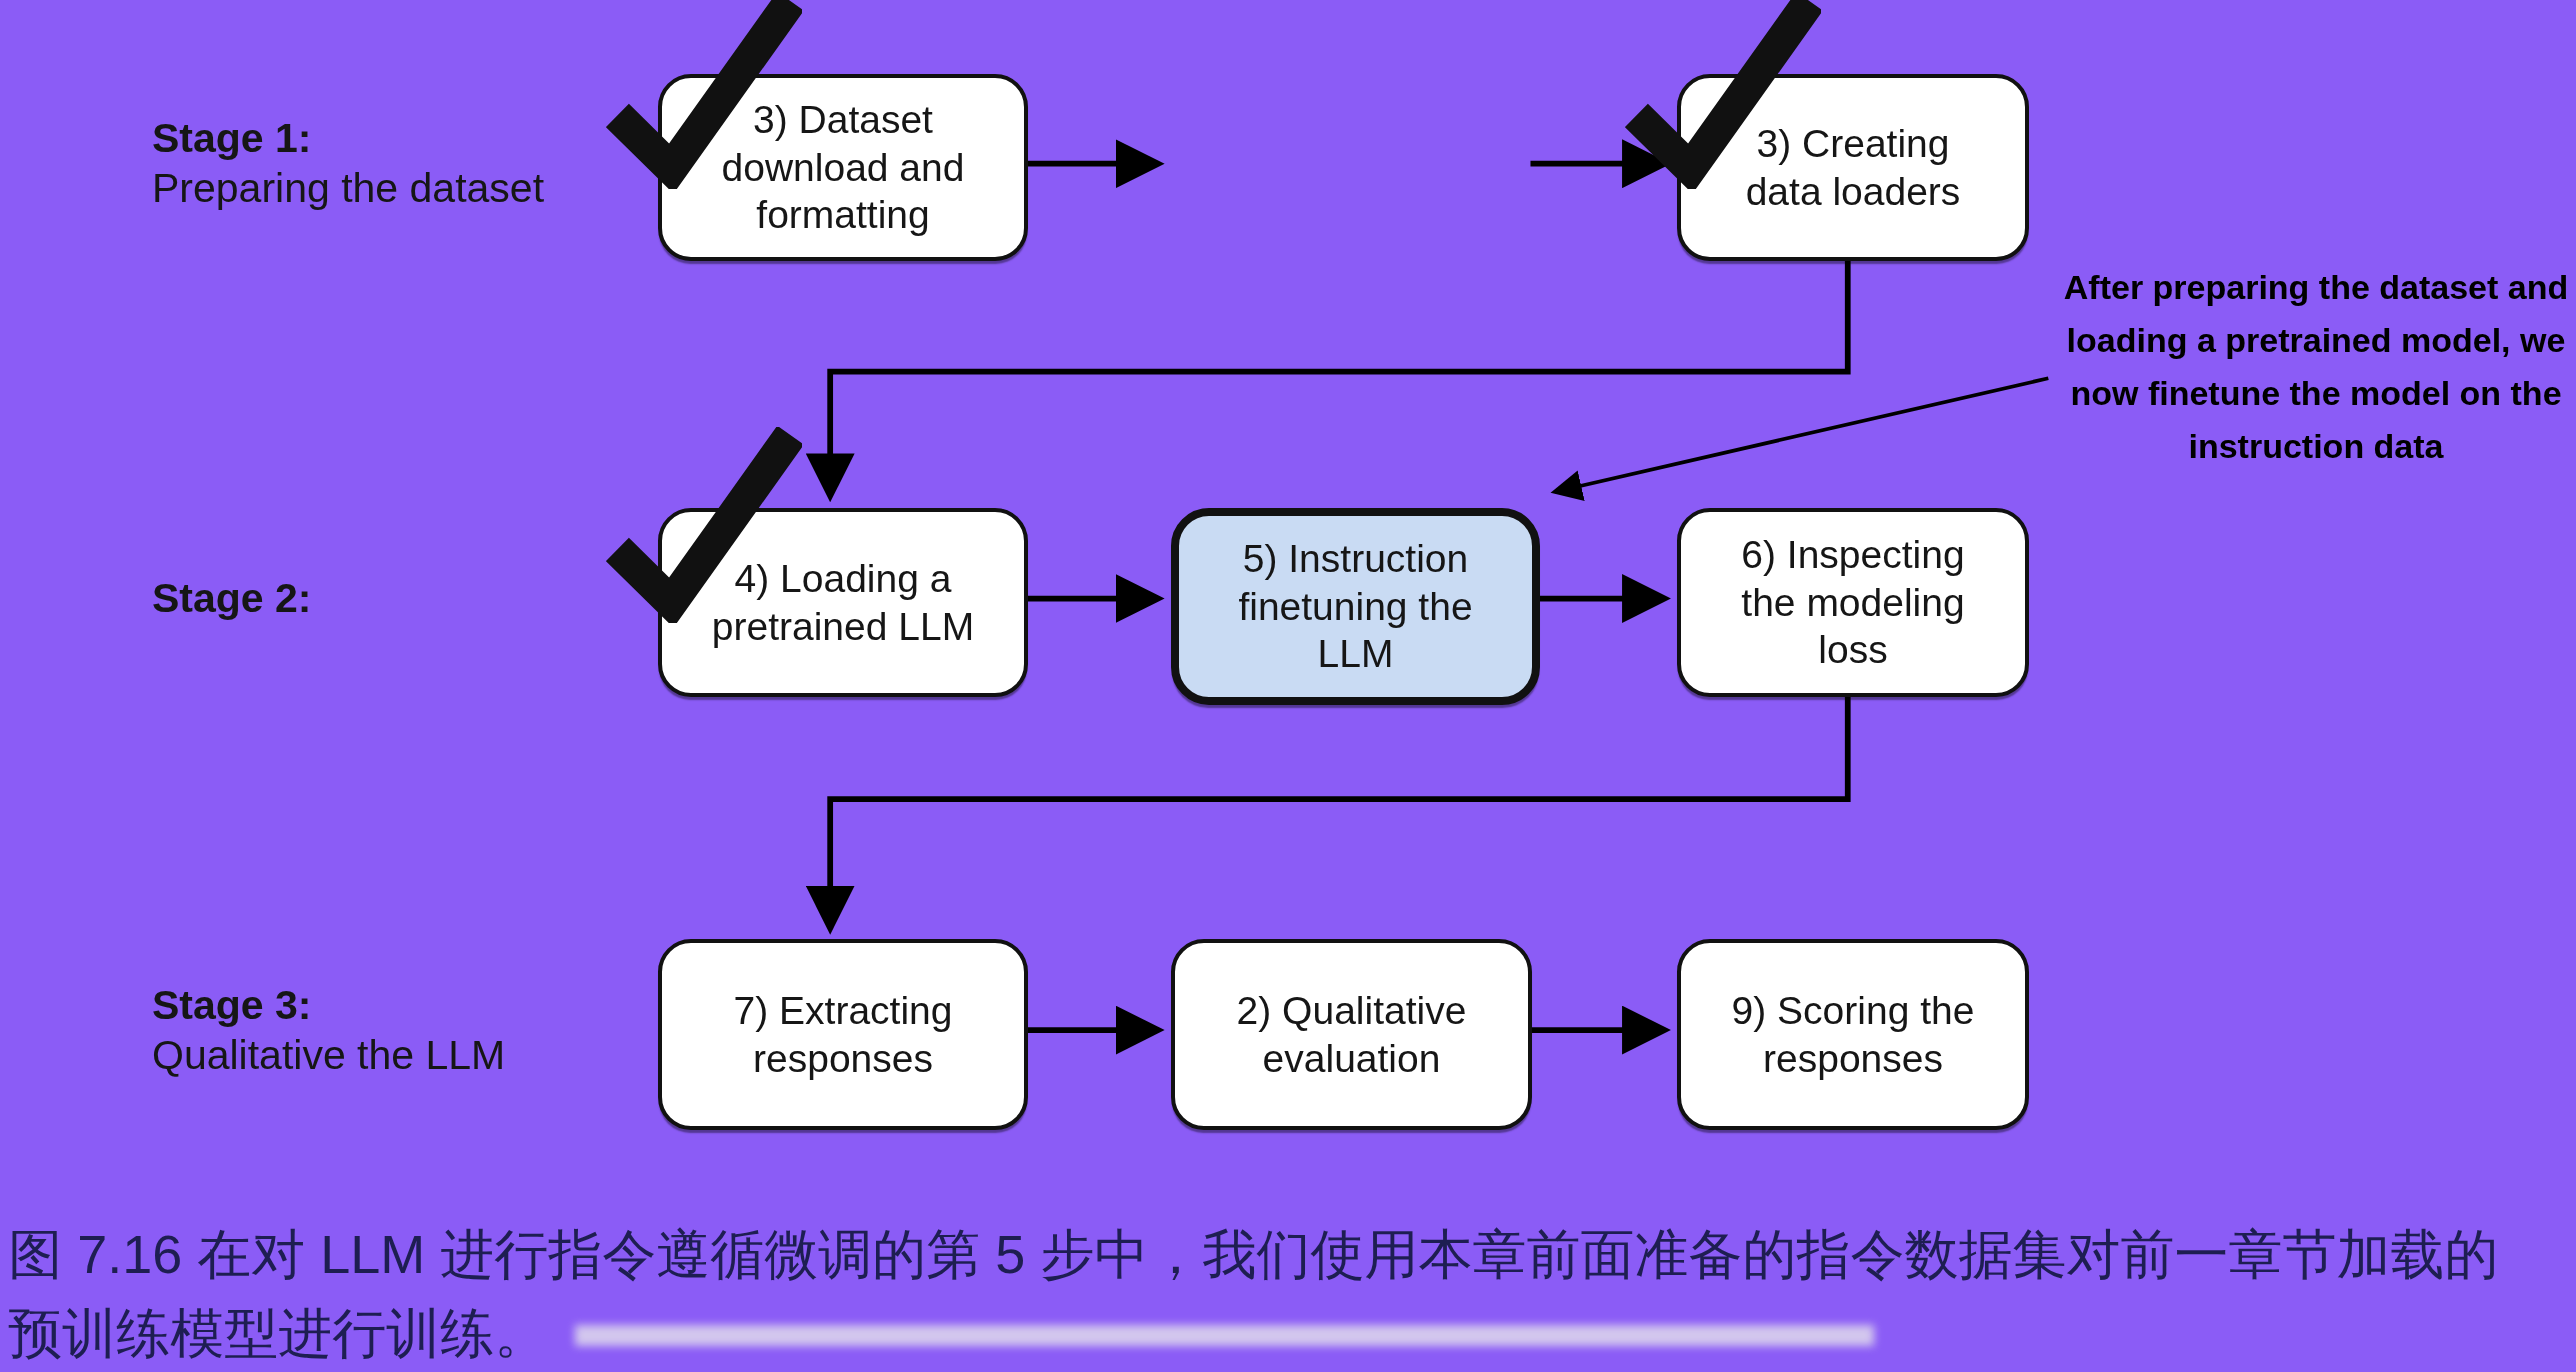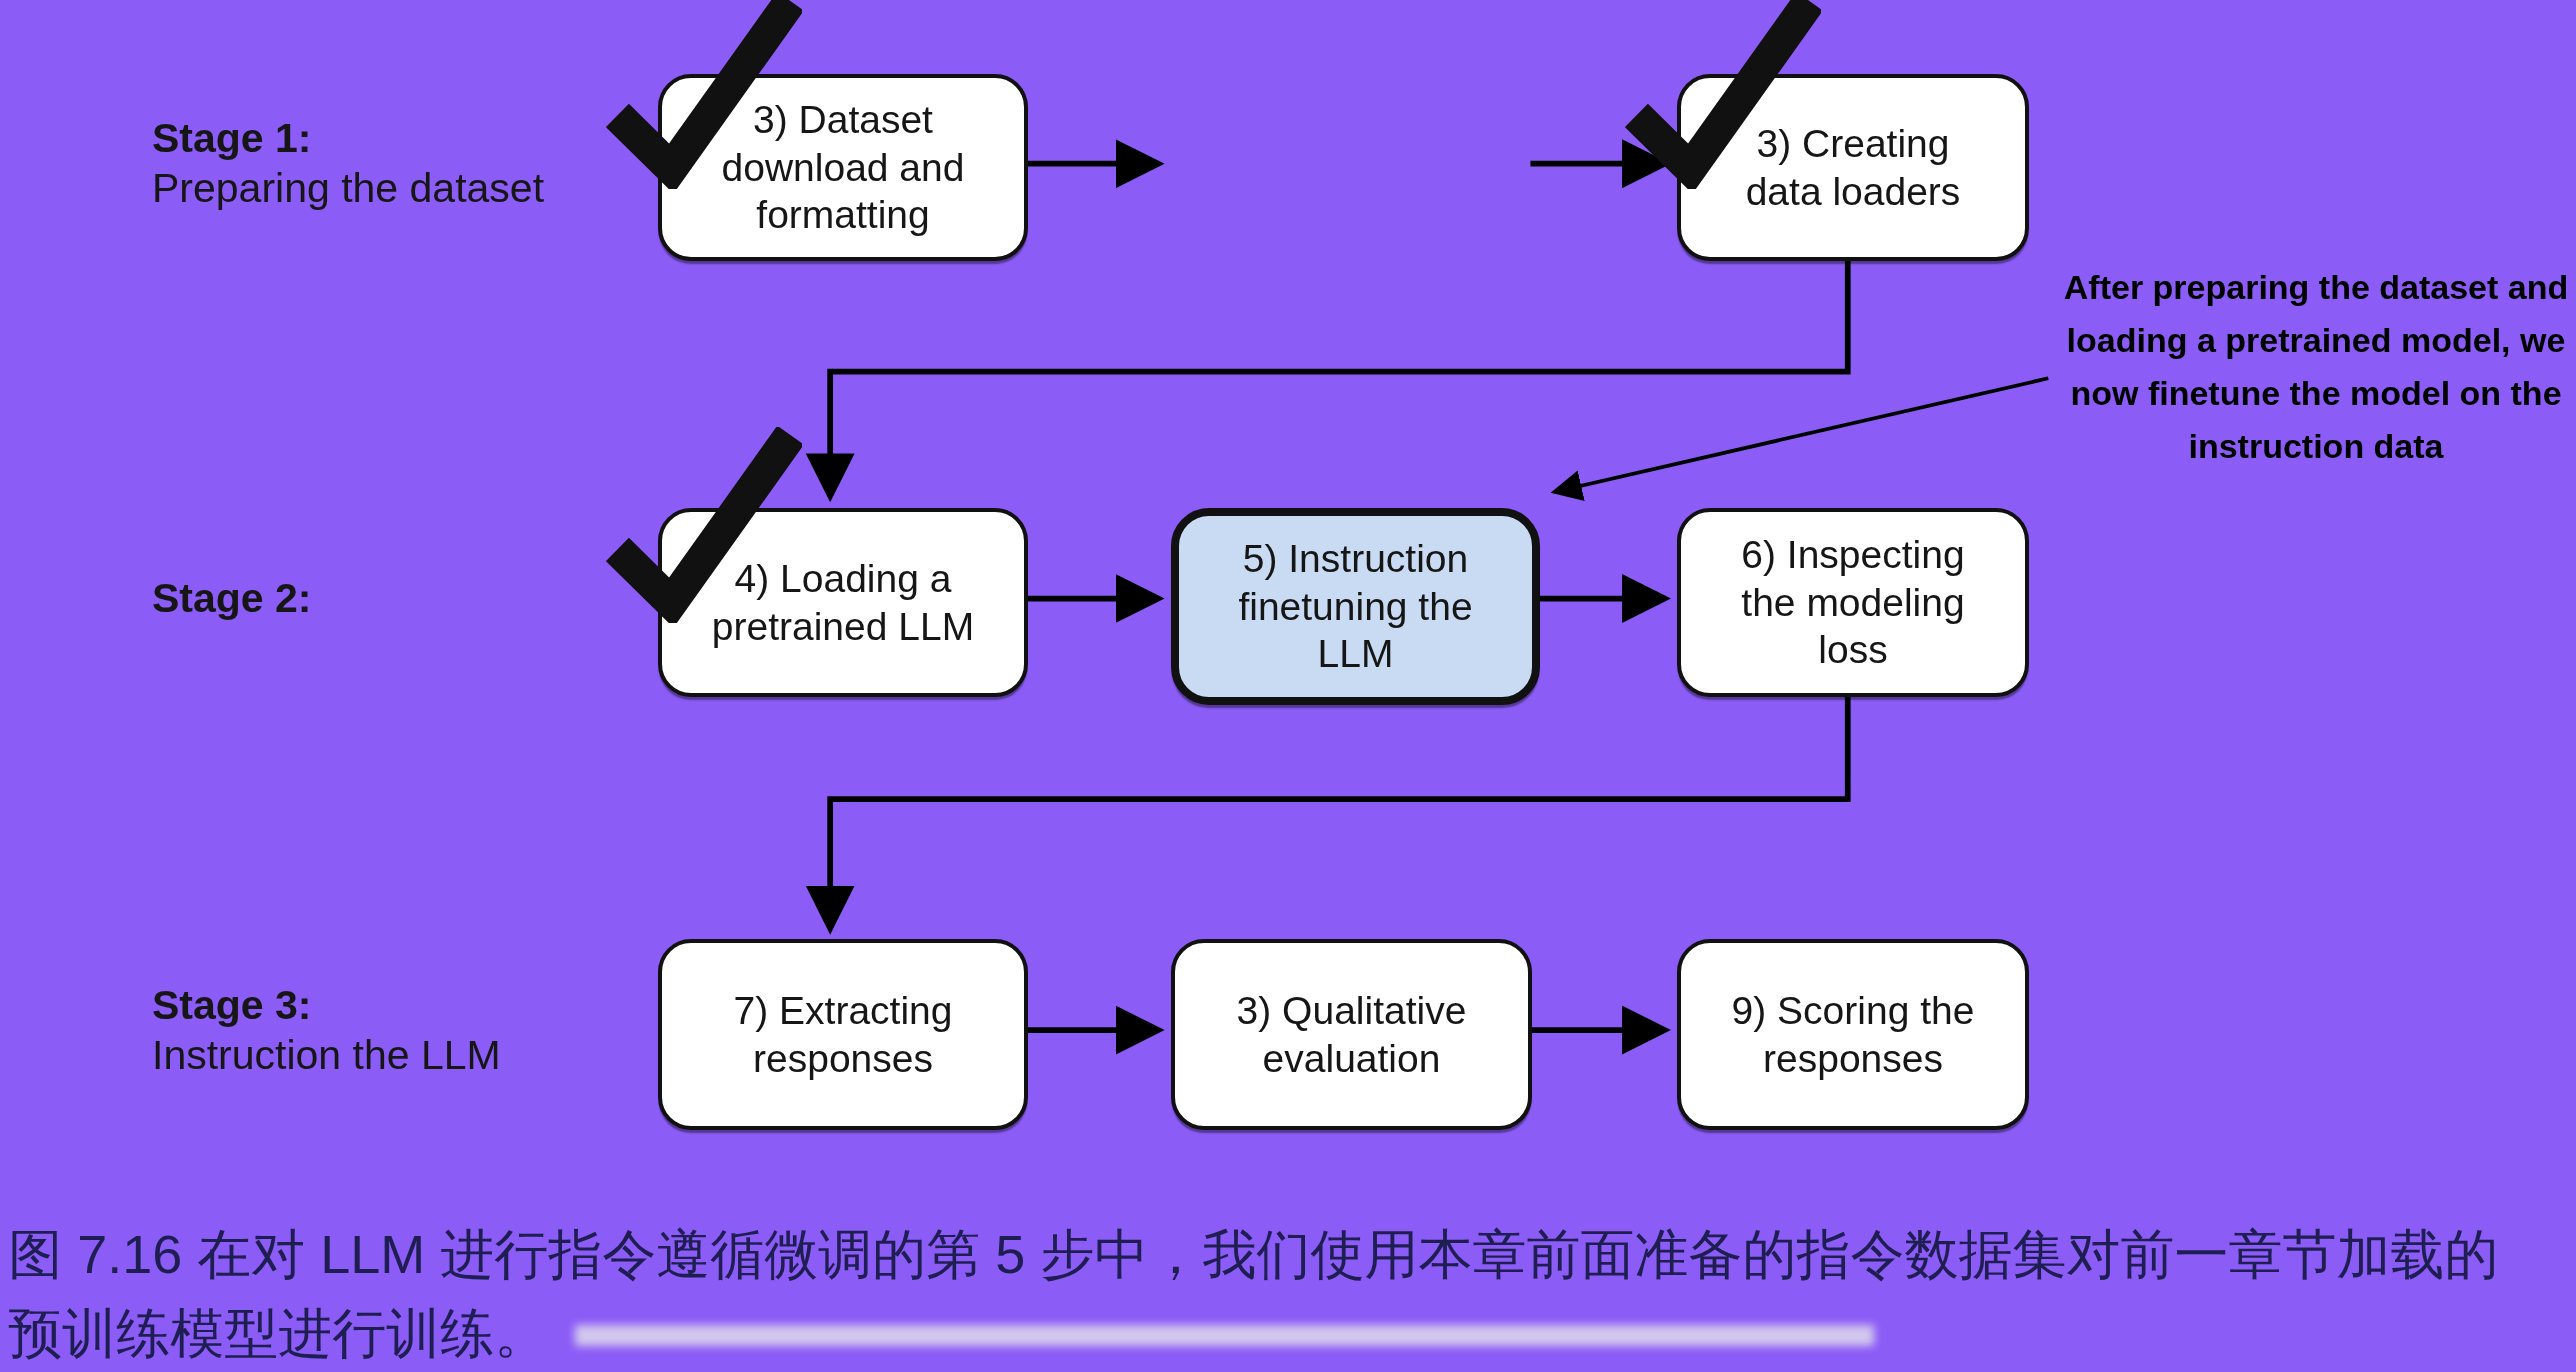--- a/index.html
+++ b/index.html
@@ -93,21 +93,21 @@
 
   <div class="stage-label r1">
     <span class="t">Stage 1:</span>
     <span>Preparing the dataset</span>
   </div>
   <div class="stage-label r2">
     <span class="t">Stage 2:</span>
   </div>
   <div class="stage-label r3">
     <span class="t">Stage 3:</span>
-    <span>Instruction the LLM</span>
+    <span>Qualitative the LLM</span>
   </div>
 
   <div class="box r1 c1">
     <svg class="check" viewBox="0 0 240 240" aria-hidden="true">
         <path d="M14 150 L80 215 L226 10"></path>
       </svg>
     <div class="box-text">
         <div>3) Dataset</div>
         <div>download and</div>
         <div>formatting</div>
@@ -148,21 +148,21 @@
   </div>
 
   <div class="box r3 c1">
     <div class="box-text">
         <div>7) Extracting</div>
         <div>responses</div>
       </div>
   </div>
   <div class="box r3 c2">
     <div class="box-text">
-        <div>3) Qualitative</div>
+        <div>2) Qualitative</div>
         <div>evaluation</div>
       </div>
   </div>
   <div class="box r3 c3">
     <div class="box-text">
         <div>9) Scoring the</div>
         <div>responses</div>
       </div>
   </div>
 

